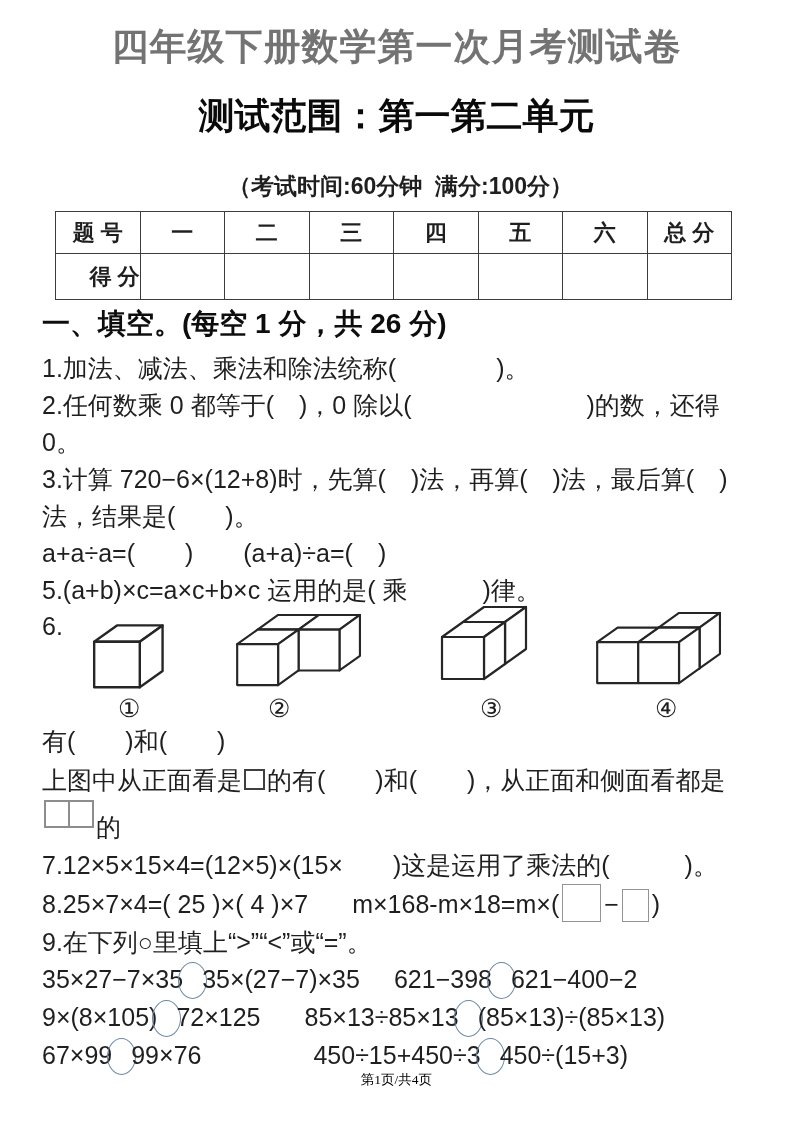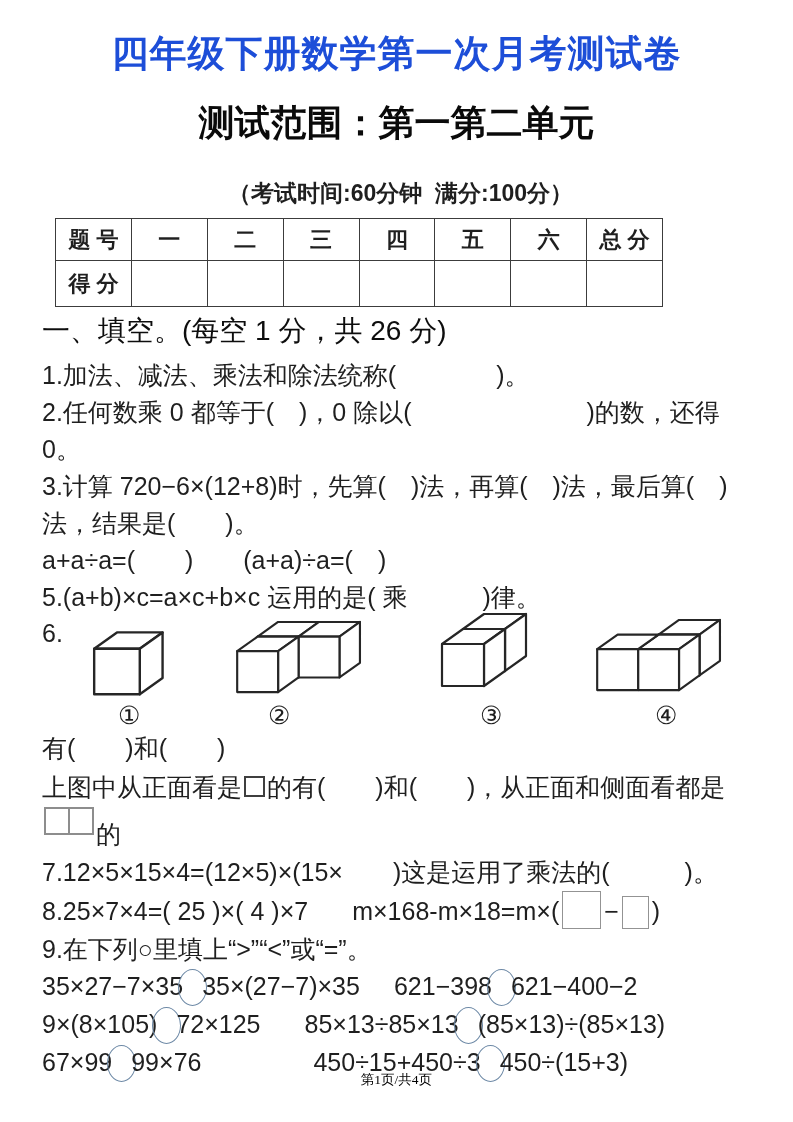--- a/index.html
+++ b/index.html
@@ -1,30 +1,30 @@
 <!DOCTYPE html>
 <html><head>
 <meta charset="utf-8">
 <style>
   html,body{margin:0;padding:0;background:#fff;}
   .page{
     position:relative;width:793px;height:1122px;background:#ffffff;
     font-family:"Liberation Sans",sans-serif;color:#1f1f1f;overflow:hidden;
   }
   
-  .title{margin:0;padding-top:29px;text-align:center;font-size:37px;font-weight:900;letter-spacing:1px;color:#1d4ed8;}
+  .title{margin:0;padding-top:22px;text-align:center;font-size:37px;font-weight:900;letter-spacing:1px;color:#737373;}
   .subtitle{margin:20px 0 0 0;text-align:center;font-size:36px;font-weight:800;color:#0a0a0a;}
   .exam-info{margin:30px 0 0 8px;text-align:center;font-size:23px;font-weight:600;white-space:pre-wrap;}
   
-  .score-table{border-collapse:collapse;table-layout:fixed;margin:9px 0 0 55px;width:608px;}
+  .score-table{border-collapse:collapse;table-layout:fixed;margin:9px 0 0 55px;width:677px;}
   .score-table td{border:1.6px solid #3c3c3c;text-align:center;font-size:22px;font-weight:600;padding:0;}
   .score-table .r1 td{height:41px;}
-  .score-table .r2 td{height:45px;}
+  .score-table .r2 td{height:45px;text-align:right;}
   
-  .sec-heading{margin:5px 0 0 42px;font-size:28px;font-weight:400;color:#0d0d0d;}
+  .sec-heading{margin:5px 0 0 42px;font-size:28px;font-weight:700;color:#0d0d0d;}
   
   .content{margin:7px 36px 0 42px;font-size:25px;}
   .line{white-space:pre-wrap;line-height:37px;min-height:37px;}
   .line.tall{line-height:40px;}
   
   .figure-row{position:relative;height:82px;margin-top:3px;}
   .figure-row .q6-num{position:absolute;left:0;top:0;}
   .fig{position:absolute;}
   .fig1{left:50px;top:11px;}
   .fig2{left:193px;top:1px;}

